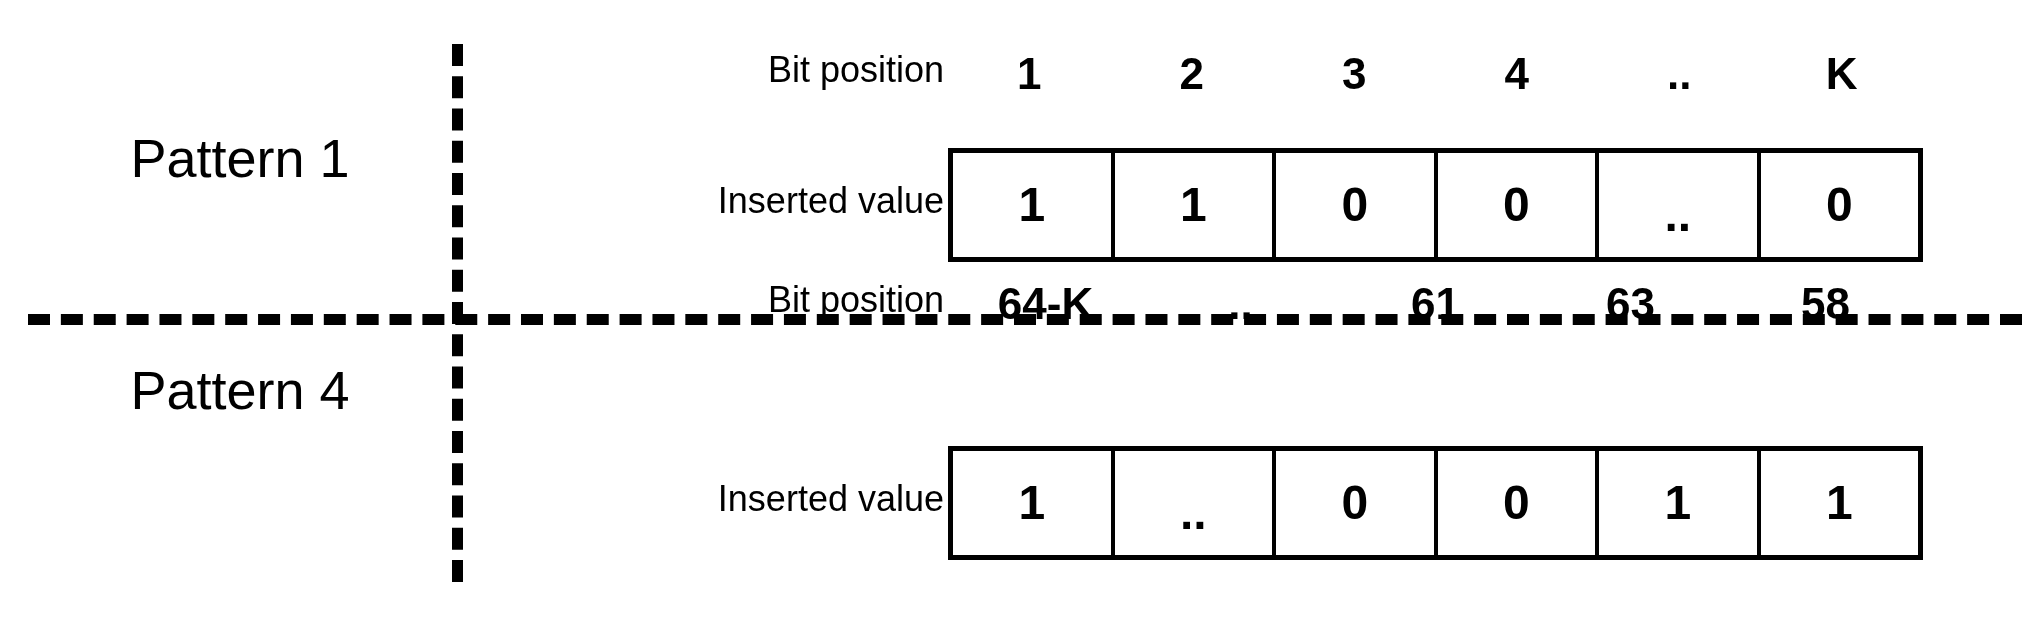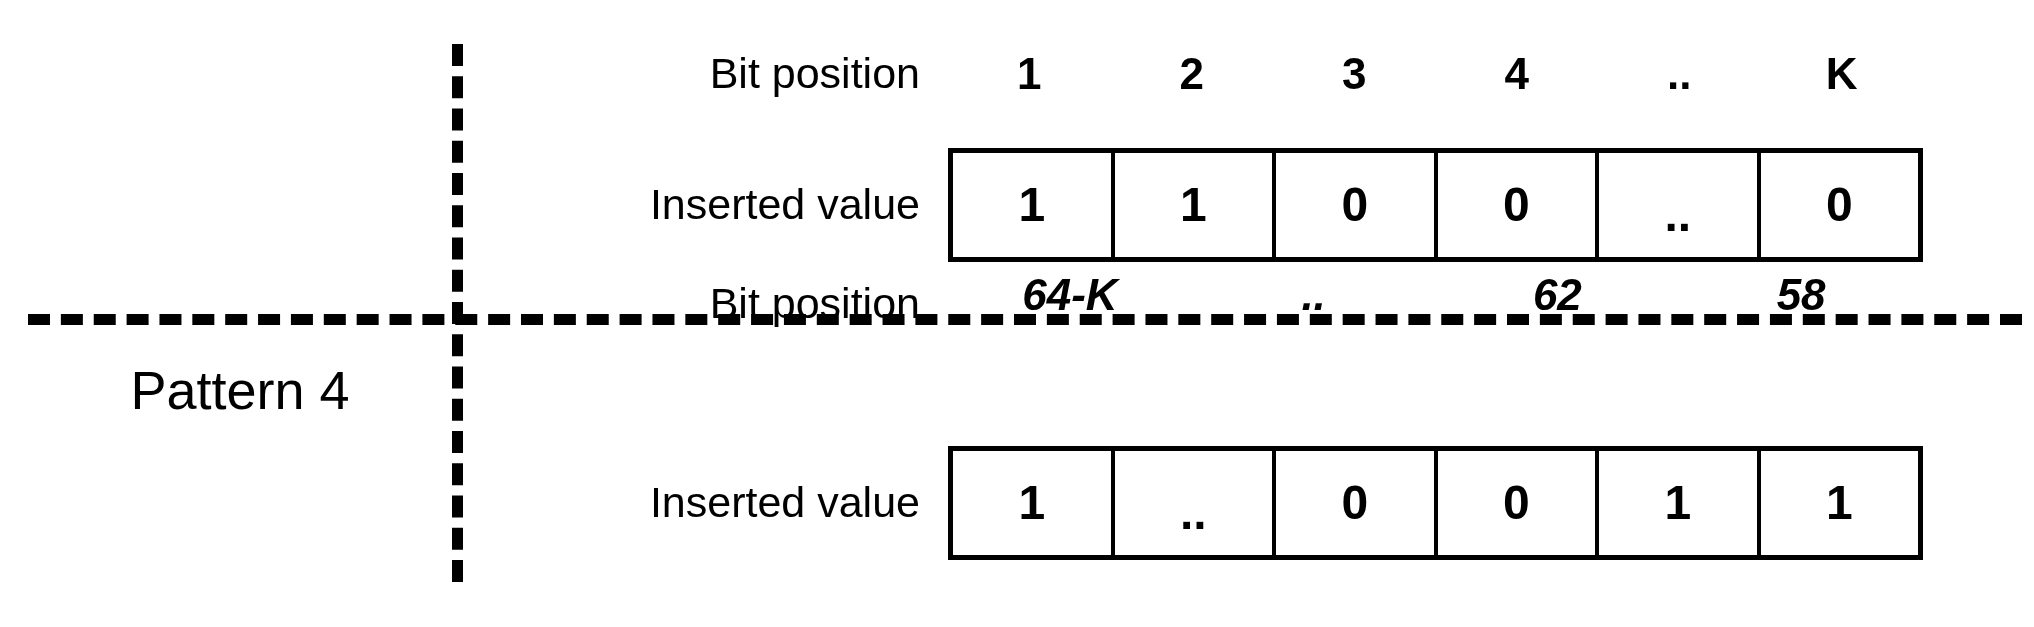--- a/index.html
+++ b/index.html
@@ -48,23 +48,23 @@
     line-height: 1;
     white-space: nowrap;
   }
   #pattern1-label { top: 131px; }
   #pattern2-label { top: 363px; }
 
   
   .row-label {
     position: absolute;
     width: 420px;
-    left: 500px;
+    left: 524px;
     text-align: right;
-    font-size: 43px;
+    font-size: 36px;
     font-weight: 400;
     line-height: 1;
     white-space: nowrap;
   }
 
   
   .header-strip {
     position: absolute;
     left: 948px;
     width: 975px;
@@ -104,33 +104,34 @@
   }
   .value-cell:last-child { border-right: none; }
   .value-cell .dots { position: relative; top: 10px; }
 
   
   #p1-header-strip { top: 52px; }
   #p1-bitpos-label { top: 52px; }
   #p1-table        { top: 148px; }
   #p1-value-label  { top: 183px; }
 
-  #p2-header-strip { top: 273px; font-style: italic; }
+  #p2-header-strip { top: 282px; }
   #p2-bitpos-label { top: 282px; }
   #p2-table        { top: 446px; }
   #p2-value-label  { top: 481px; }
 </style>
 </head>
 <body>
 
 <div id="canvas">
 
   <div class="v-divider"></div>
   <div class="h-divider"></div>
 
+  <div class="pattern-label" id="pattern1-label">Pattern 1</div>
 
   <div class="row-label" id="p1-bitpos-label">Bit position</div>
 
   <div class="header-strip" id="p1-header-strip">
     <div class="header-cell">1</div>
     <div class="header-cell">2</div>
     <div class="header-cell">3</div>
     <div class="header-cell">4</div>
     <div class="header-cell">..</div>
     <div class="header-cell">K</div>
@@ -159,21 +160,22 @@
       </div>
   </div>
 
   <div class="pattern-label" id="pattern2-label">Pattern 4</div>
 
   <div class="row-label" id="p2-bitpos-label">Bit position</div>
 
   <div class="header-strip" id="p2-header-strip">
     <div class="header-cell">64-K</div>
     <div class="header-cell">..</div>
-    <div class="header-cell">62</div>
+    <div class="header-cell">61</div>
+    <div class="header-cell">63</div>
     <div class="header-cell">58</div>
   </div>
 
   <div class="row-label" id="p2-value-label">Inserted value</div>
 
   <div class="value-table" id="p2-table">
     <div class="value-cell">
         <span>1</span>
       </div>
     <div class="value-cell">

